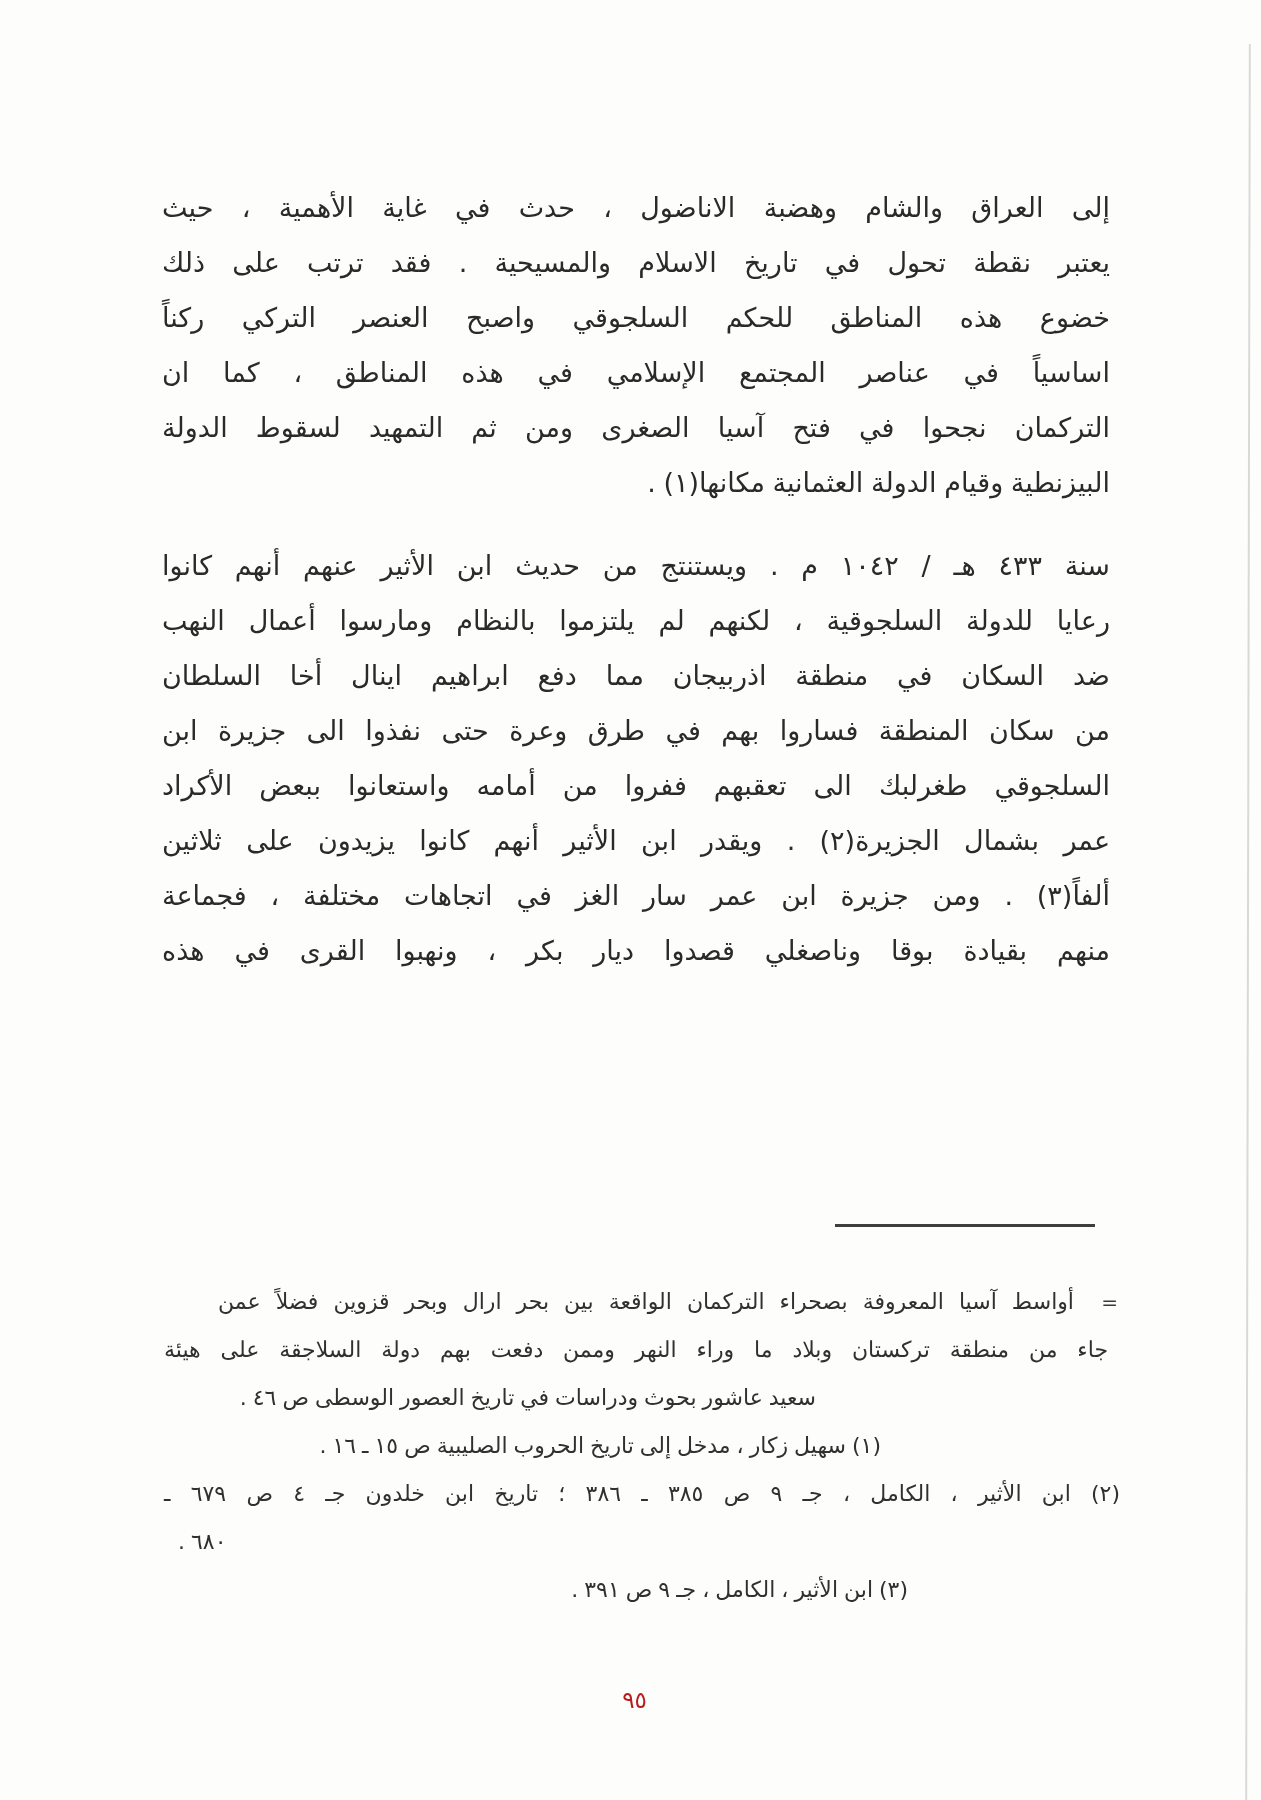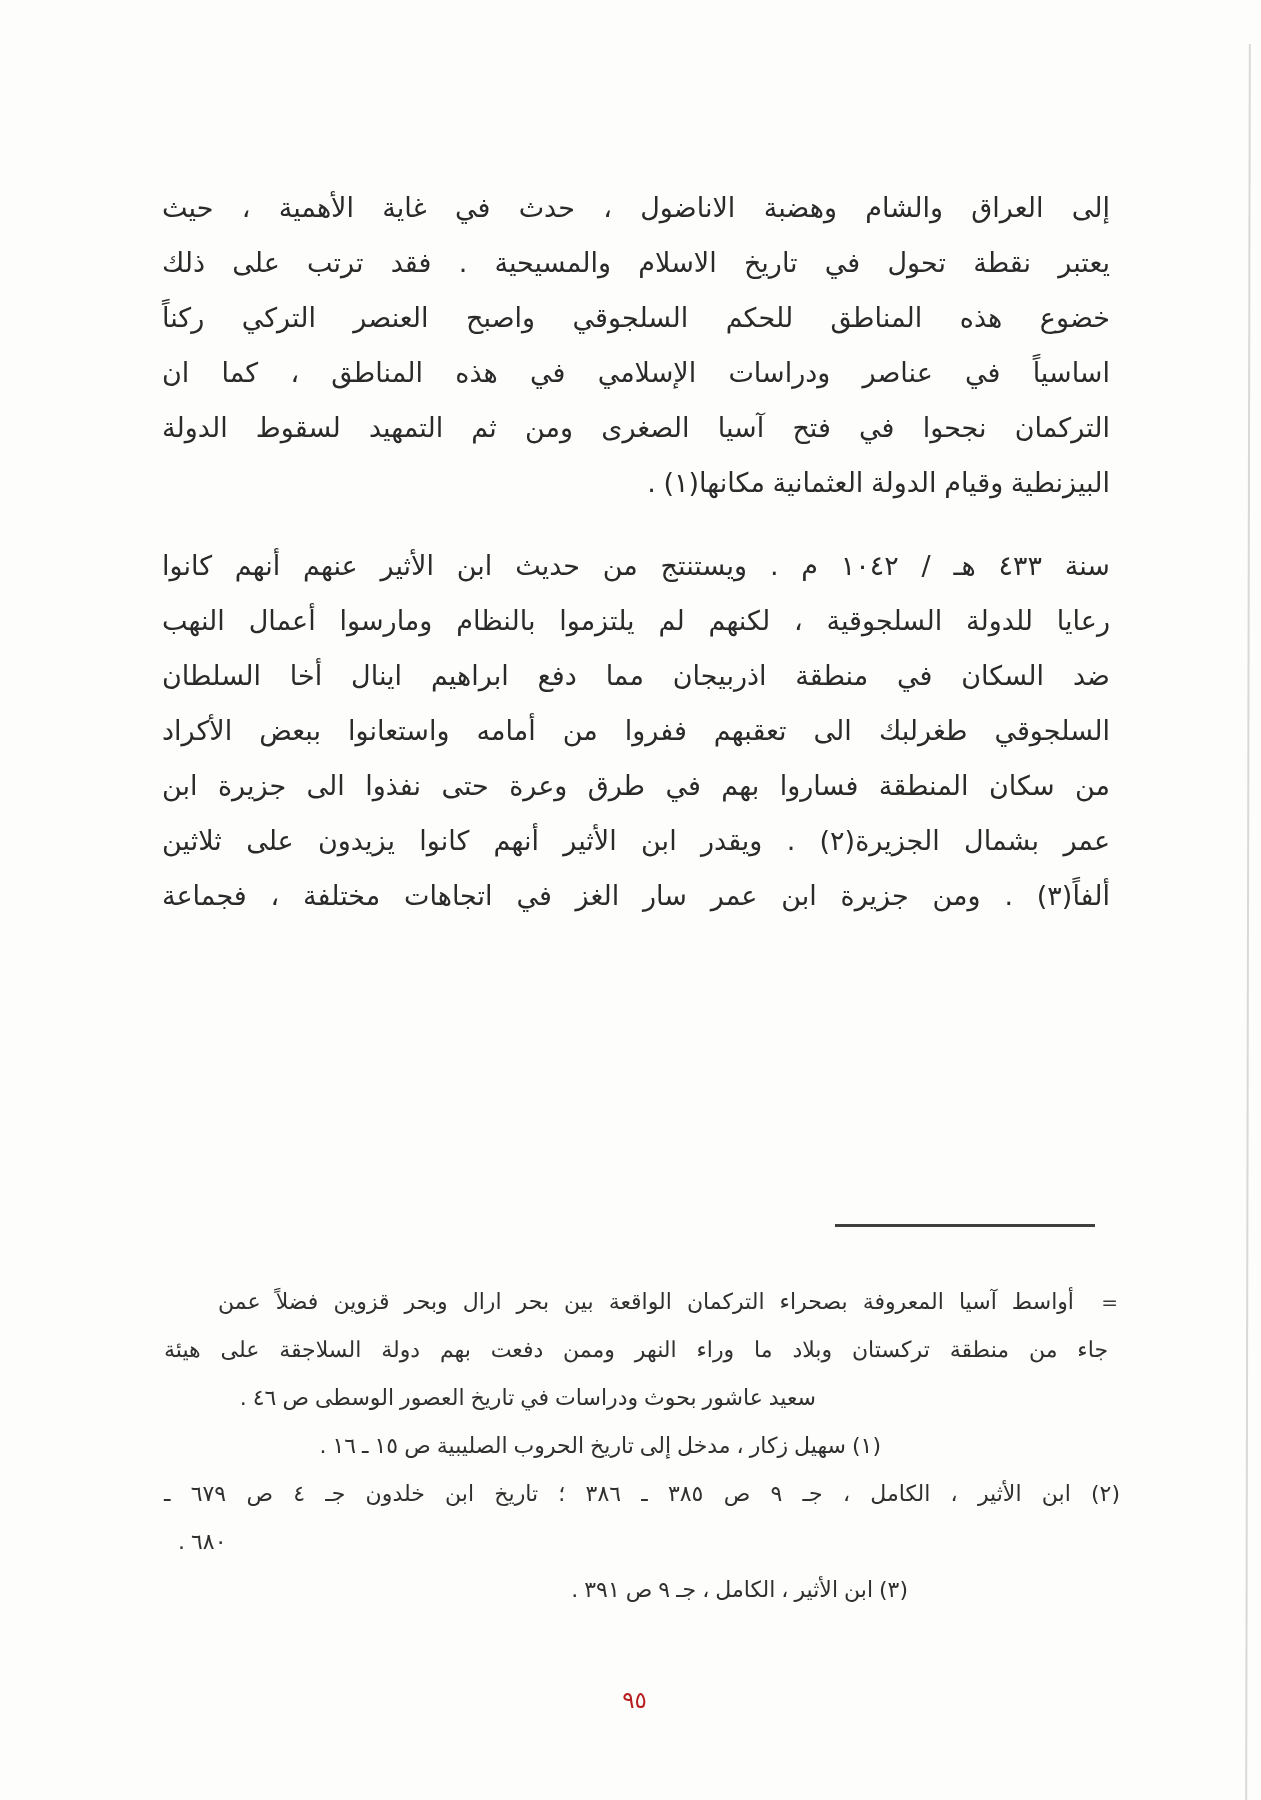--- a/index.html
+++ b/index.html
@@ -55,33 +55,34 @@
 </style>
 </head>
 <body>
 
 <div id="page">
 
   <div class="para" id="para1">
     <div class="bline just">إلى العراق والشام وهضبة الاناضول ، حدث في غاية الأهمية ، حيث</div>
     <div class="bline just">يعتبر نقطة تحول في تاريخ الاسلام والمسيحية . فقد ترتب على ذلك</div>
     <div class="bline just">خضوع هذه المناطق للحكم السلجوقي واصبح العنصر التركي ركناً</div>
-    <div class="bline just">اساسياً في عناصر ودراسات الإسلامي في هذه المناطق ، كما ان</div>
+    <div class="bline just">اساسياً في عناصر المجتمع الإسلامي في هذه المناطق ، كما ان</div>
     <div class="bline just">التركمان نجحوا في فتح آسيا الصغرى ومن ثم التمهيد لسقوط الدولة</div>
     <div class="bline right">البيزنطية وقيام الدولة العثمانية مكانها(١) .</div>
   </div>
 
   <div class="para" id="para2">
     <div class="bline just">سنة ٤٣٣ هـ / ١٠٤٢ م . ويستنتج من حديث ابن الأثير عنهم أنهم كانوا</div>
     <div class="bline just">رعايا للدولة السلجوقية ، لكنهم لم يلتزموا بالنظام ومارسوا أعمال النهب</div>
     <div class="bline just">ضد السكان في منطقة اذربيجان مما دفع ابراهيم اينال أخا السلطان</div>
+    <div class="bline just">من سكان المنطقة فساروا بهم في طرق وعرة حتى نفذوا الى جزيرة ابن</div>
     <div class="bline just">السلجوقي طغرلبك الى تعقبهم ففروا من أمامه واستعانوا ببعض الأكراد</div>
-    <div class="bline just">من سكان المنطقة فساروا بهم في طرق وعرة حتى نفذوا الى جزيرة ابن</div>
     <div class="bline just">عمر بشمال الجزيرة(٢) . ويقدر ابن الأثير أنهم كانوا يزيدون على ثلاثين</div>
     <div class="bline just">ألفاً(٣) . ومن جزيرة ابن عمر سار الغز في اتجاهات مختلفة ، فجماعة</div>
+    <div class="bline just">منهم بقيادة بوقا وناصغلي قصدوا ديار بكر ، ونهبوا القرى في هذه</div>
   </div>
 
   <div id="fn-sep"></div>
 
   <div id="footnotes">
     <div class="fline">
       <span class="cont-marker">=</span>
       <div class="ftext cont-first">أواسط آسيا المعروفة بصحراء التركمان الواقعة بين بحر ارال وبحر قزوين فضلاً عمن</div>
     </div>
     <div class="fline">

